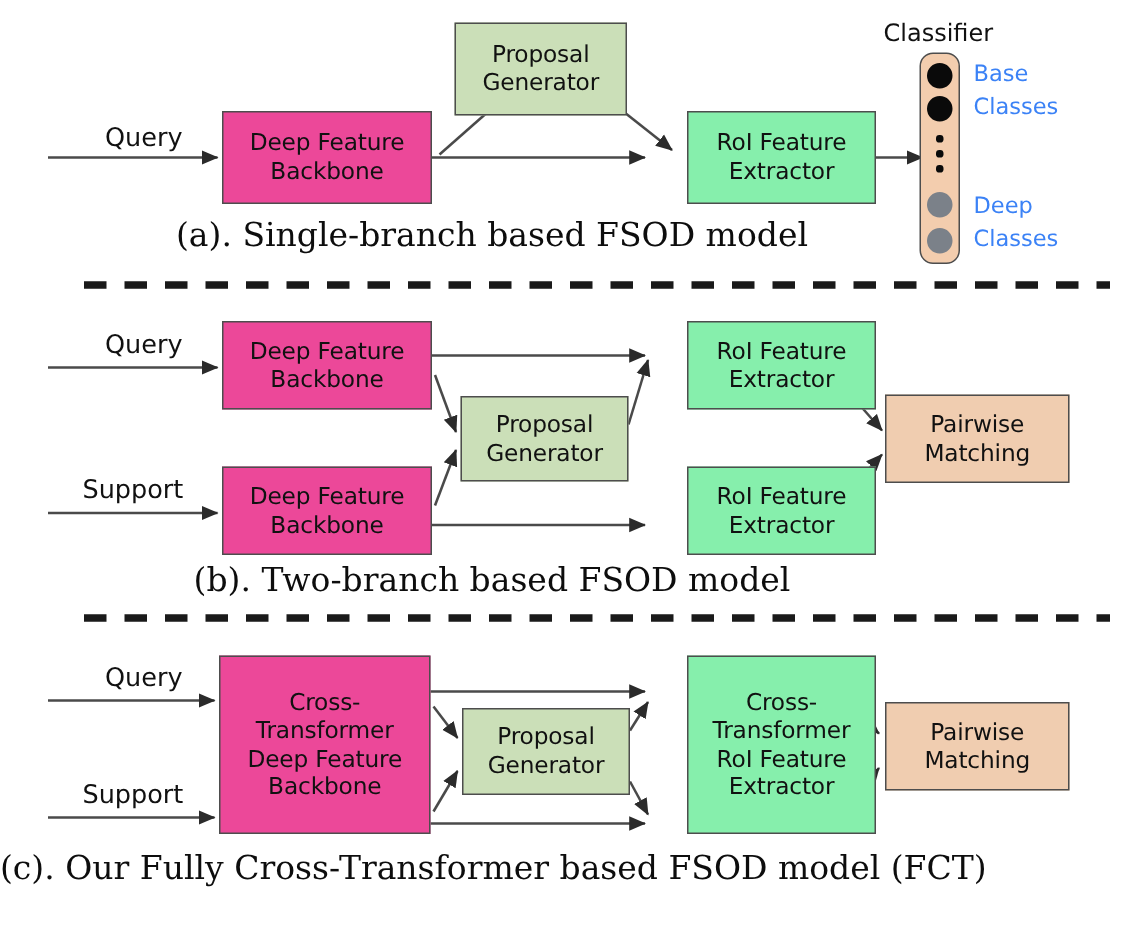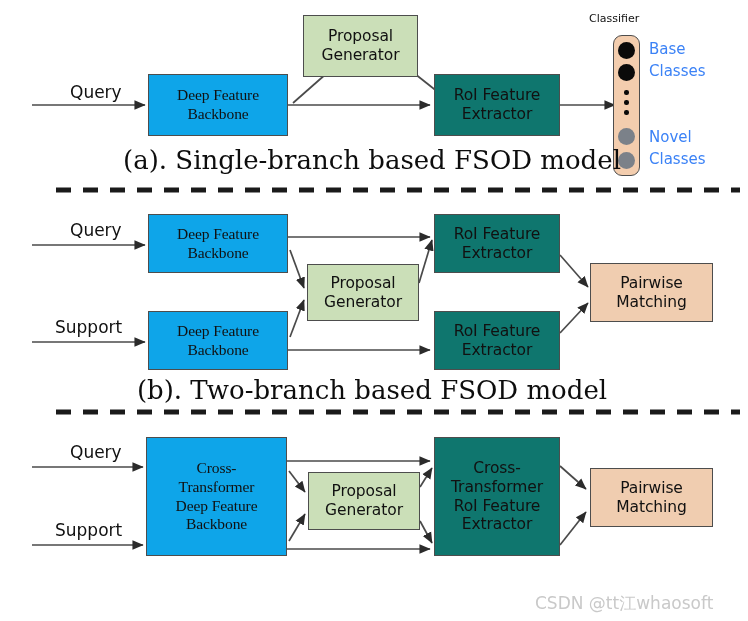--- a/index.html
+++ b/index.html
@@ -34,48 +34,47 @@
     justify-content: center;
     text-align: center;
     color: #111111;
     font-family: "DejaVu Sans", sans-serif;
     font-size: 15.5px;
     line-height: 1.22;
     letter-spacing: -0.1px;
     z-index: 3;
   }
   .node span { display: block; white-space: nowrap; }
-  .n-yellow  { background: #0ea5e9; font-family: Liberation Serif, serif; }
+  .n-yellow  { background: #ec4899; }
   .n-green   { background: #cbdfb8; }
-  .n-blue    { background: #0f766e; }
+  .n-blue    { background: #86efac; margin-left: 24px; }
   .n-salmon  { background: #f0cdb0; }
   .io-label {
     position: absolute;
     font-family: "DejaVu Sans", sans-serif;
     font-size: 17px;
     color: #111111;
     white-space: nowrap;
     z-index: 4;
   }
   .caption {
     position: absolute;
     width: 656px;
     left: 0;
     text-align: center;
     font-family: "DejaVu Serif", serif;
-    font-size: 26px;
+    font-size: 22px;
     color: #0d0d0d;
     white-space: nowrap;
     z-index: 4;
-    margin-left: 44px;
   }
   .classifier-title {
     position: absolute;
     font-family: "DejaVu Sans", sans-serif;
-    font-size: 11px;
+    font-size: 16px;
     color: #111111;
     white-space: nowrap;
     z-index: 4;
   }
   .classifier-bar {
     position: absolute;
     box-sizing: border-box;
     border: 1.8px solid #4d4d4d;
     border-radius: 9px;
     background: #f3cdae;
@@ -186,21 +185,21 @@
 
   <div class="cls-ellipsis-dot" style="left:624px; top:90px;"></div>
   <div class="cls-ellipsis-dot" style="left:624px; top:100px;"></div>
   <div class="cls-ellipsis-dot" style="left:624px; top:110px;"></div>
 
   <div class="cls-dot cls-dot-novel" style="left:618px; top:128px; width:17px; height:17px;"></div>
   <div class="cls-dot cls-dot-novel" style="left:618px; top:152px; width:17px; height:17px;"></div>
 
   <div class="cls-text" style="left:649px; top:40px;">Base</div>
   <div class="cls-text" style="left:649px; top:62px;">Classes</div>
-  <div class="cls-text" style="left:649px; top:128px;">Novel</div>
+  <div class="cls-text" style="left:649px; top:128px;">Deep</div>
   <div class="cls-text" style="left:649px; top:150px;">Classes</div>
 
   <div class="caption" style="top:145px;">(a). Single-branch based FSOD model</div>
 
   <div class="io-label" style="left:70px; top:220px;">Query</div>
   <div class="io-label" style="left:55px; top:317px;">Support</div>
 
   <div class="node n-yellow" style="left:148px; top:214px; width:140px; height:59px;">
     <span>Deep Feature</span>
     <span>Backbone</span>
@@ -253,16 +252,16 @@
     <span>Transformer</span>
     <span>RoI Feature</span>
     <span>Extractor</span>
   </div>
 
   <div class="node n-salmon" style="left:590px; top:468px; width:123px; height:59px;">
     <span>Pairwise</span>
     <span>Matching</span>
   </div>
 
-
-  <div class="watermark" style="left:535px; top:592px;">CSDN @tt江whaosoft</div>
+  <div class="caption" style="top:567px;">(c). Our Fully Cross-Transformer based FSOD model (FCT)</div>
+
 
 </div>
 
 </body></html>

